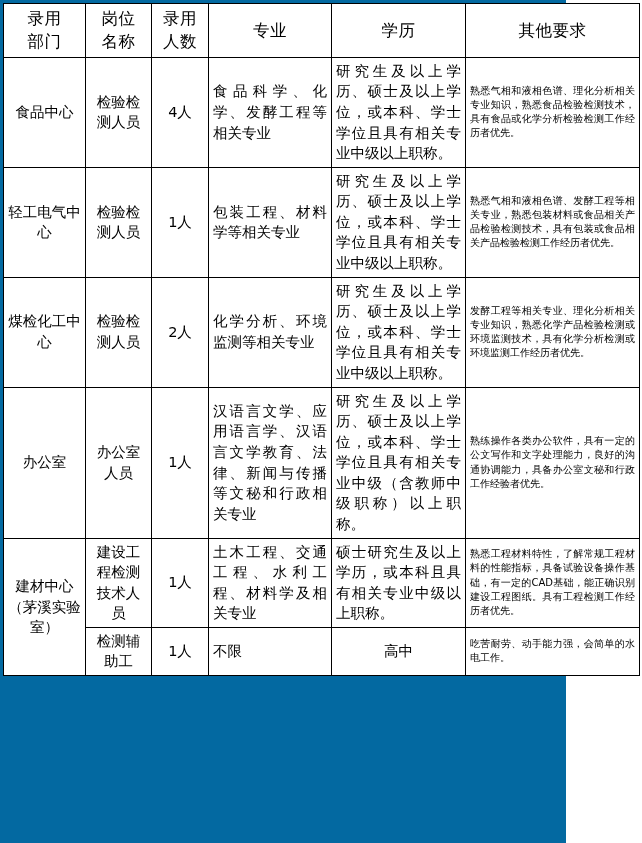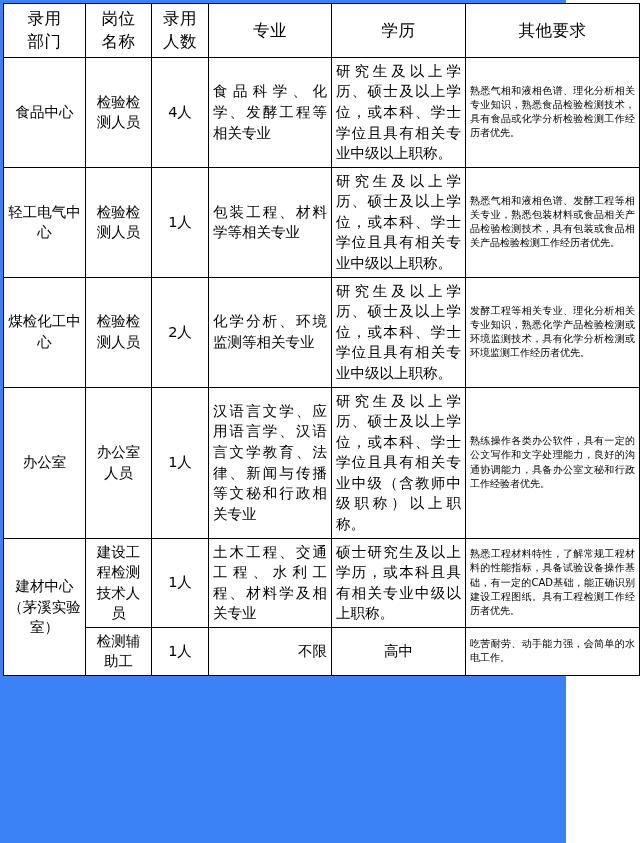--- a/index.html
+++ b/index.html
@@ -13,21 +13,21 @@
     height: 843px;
     font-family: "DejaVu Sans", "Liberation Sans", sans-serif;
     color: #000000;
     overflow: hidden;
   }
   .sheet {
     width: 566px;
     height: 843px;
     box-sizing: border-box;
     padding: 3px 3px 2px 3px;
-    background: #3b82f6;
+    background: #0369a1;
   }
   table.recruit-table {
     width: 636px;
     border-collapse: collapse;
     table-layout: fixed;
     background: #ffffff;
   }
   table.recruit-table td,
   table.recruit-table th {
     border: 1px solid #000000;
@@ -65,21 +65,21 @@
   }
   .cell-num {
     text-align: center;
     font-size: 14.5px;
   }
   .cell-major {
     text-align: left;
     font-size: 14.5px;
   }
   .cell-major.center {
-    text-align: right;
+    text-align: left;
   }
   .cell-edu {
     text-align: left;
     font-size: 14.5px;
   }
   .cell-edu.center {
     text-align: center;
   }
   .cell-other {
     text-align: left;

